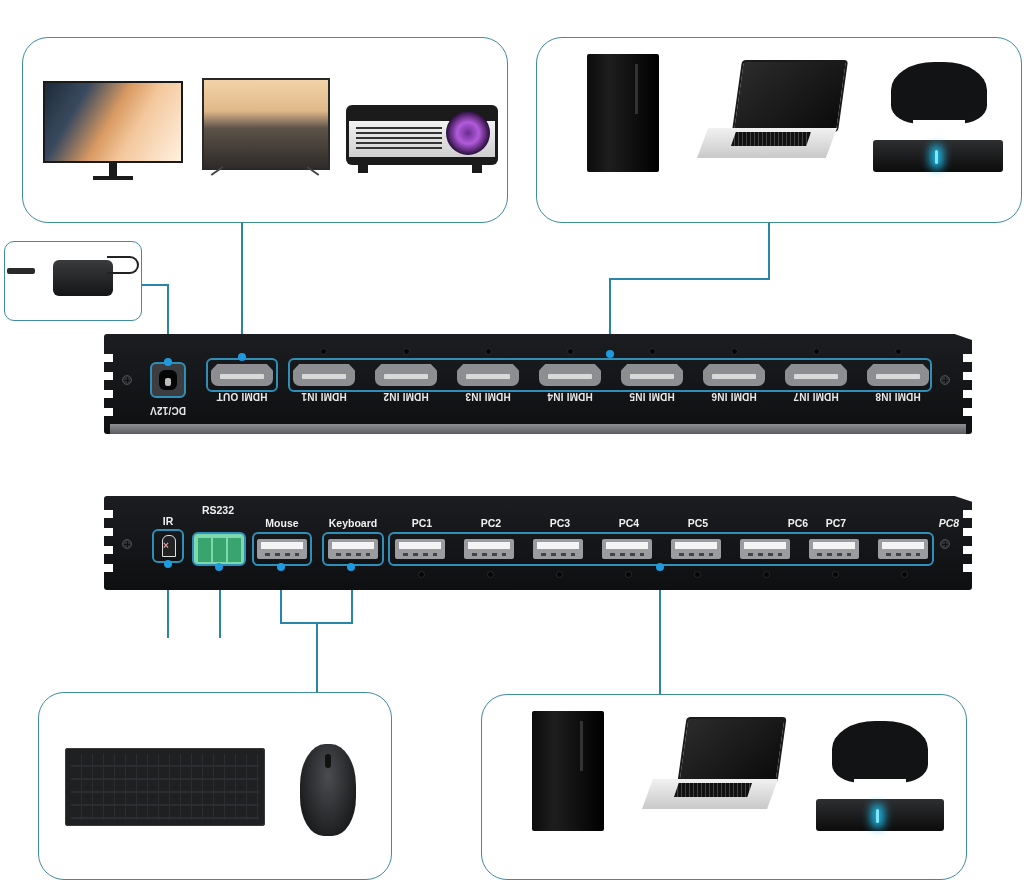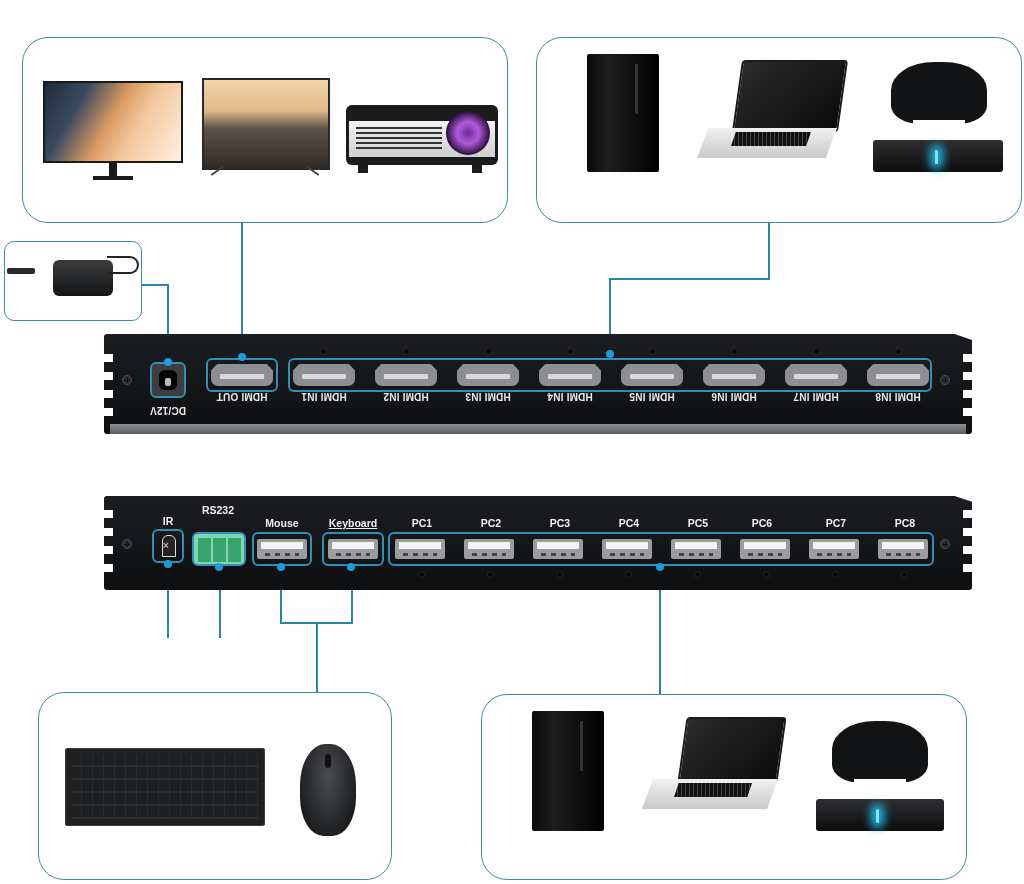--- a/index.html
+++ b/index.html
@@ -182,21 +182,21 @@
     <div style="position:absolute;left:19px;top:4px;width:13px;height:24px;background:#38a56f;"></div>
     <div style="position:absolute;left:34px;top:4px;width:13px;height:24px;background:#38a56f;"></div>
   </div>
   <div class="dot" style="left:111px;top:67px;"></div>
 
   <div class="port-label" style="left:150px;top:21px;width:56px;">Mouse</div>
   <div class="hlbox" style="left:148px;top:36px;width:60px;height:34px;"></div>
   <div class="usb" style="left:153px;top:43px;"></div>
   <div class="dot" style="left:173px;top:67px;"></div>
 
-  <div class="port-label" style="left:218px;top:21px;width:62px;text-decoration:underline;">Keyboard</div>
+  <div class="port-label" style="left:218px;top:21px;width:62px;">Keyboard</div>
   <div class="hlbox" style="left:218px;top:36px;width:62px;height:34px;"></div>
   <div class="usb" style="left:224px;top:43px;"></div>
   <div class="dot" style="left:243px;top:67px;"></div>
 
   <div class="hlbox" style="left:284px;top:36px;width:546px;height:34px;"></div>
   <div class="dot" style="left:552px;top:67px;"></div>
 
   <div class="port-label" style="left:293px;top:21px;width:50px;">PC1</div>
   <div class="usb" style="left:291px;top:43px;"></div>
   <div class="led" style="left:314px;top:75px;"></div>
@@ -210,29 +210,29 @@
   <div class="led" style="left:452px;top:75px;"></div>
 
   <div class="port-label" style="left:500px;top:21px;width:50px;">PC4</div>
   <div class="usb" style="left:498px;top:43px;"></div>
   <div class="led" style="left:521px;top:75px;"></div>
 
   <div class="port-label" style="left:569px;top:21px;width:50px;">PC5</div>
   <div class="usb" style="left:567px;top:43px;"></div>
   <div class="led" style="left:590px;top:75px;"></div>
 
-  <div class="port-label" style="left:633px;top:21px;width:50px;">PC6</div>
+  <div class="port-label" style="left:669px;top:21px;width:50px;">PC6</div>
   <div class="usb" style="left:636px;top:43px;"></div>
   <div class="led" style="left:659px;top:75px;"></div>
 
   <div class="port-label" style="left:707px;top:21px;width:50px;">PC7</div>
   <div class="usb" style="left:705px;top:43px;"></div>
   <div class="led" style="left:728px;top:75px;"></div>
 
-  <div class="port-label" style="left:776px;top:21px;width:50px;">PC8</div>
+  <div class="port-label" style="left:820px;top:21px;width:50px;font-style:italic;">PC8</div>
   <div class="usb" style="left:774px;top:43px;"></div>
   <div class="led" style="left:797px;top:75px;"></div>
 </div>
 
 <div class="wire" style="left:167px;top:590px;width:2px;height:48px;"></div>
 <div class="wire" style="left:219px;top:590px;width:2px;height:48px;"></div>
 <div class="wire" style="left:280px;top:590px;width:2px;height:33px;"></div>
 <div class="wire" style="left:351px;top:590px;width:2px;height:33px;"></div>
 <div class="wire" style="left:280px;top:622px;width:73px;height:2px;"></div>
 <div class="wire" style="left:316px;top:622px;width:2px;height:71px;"></div>

